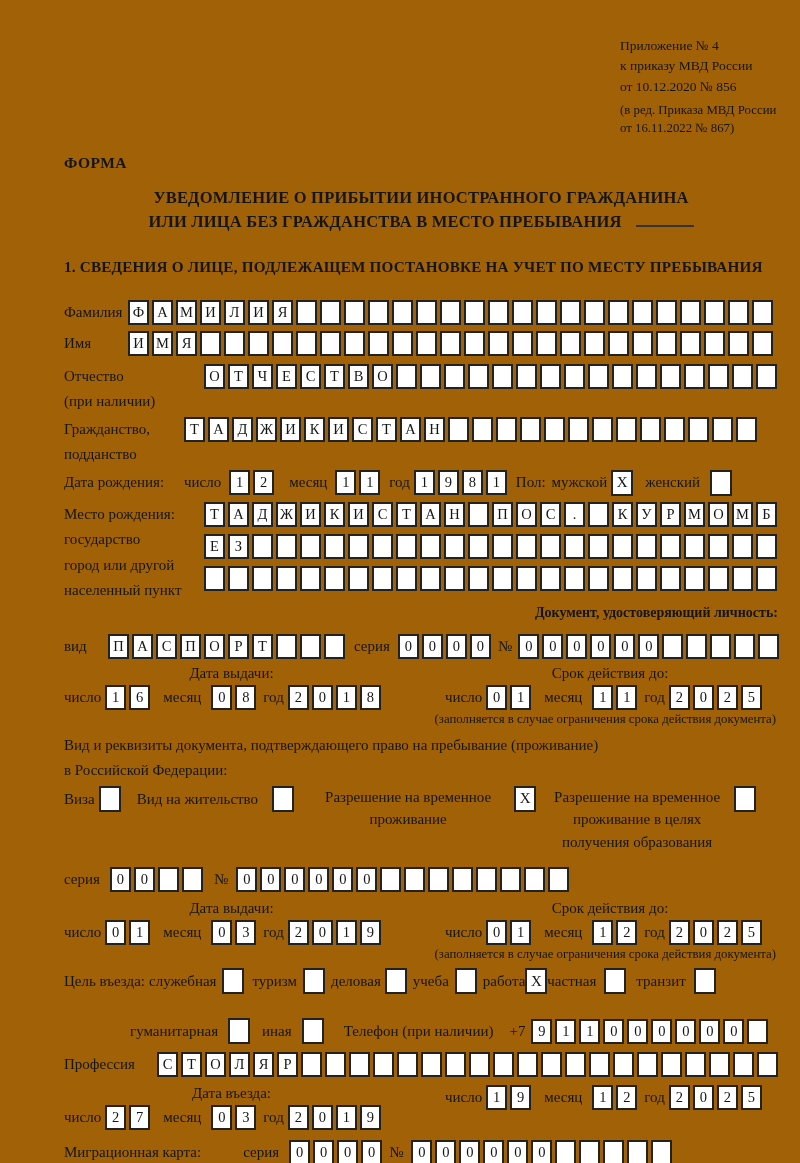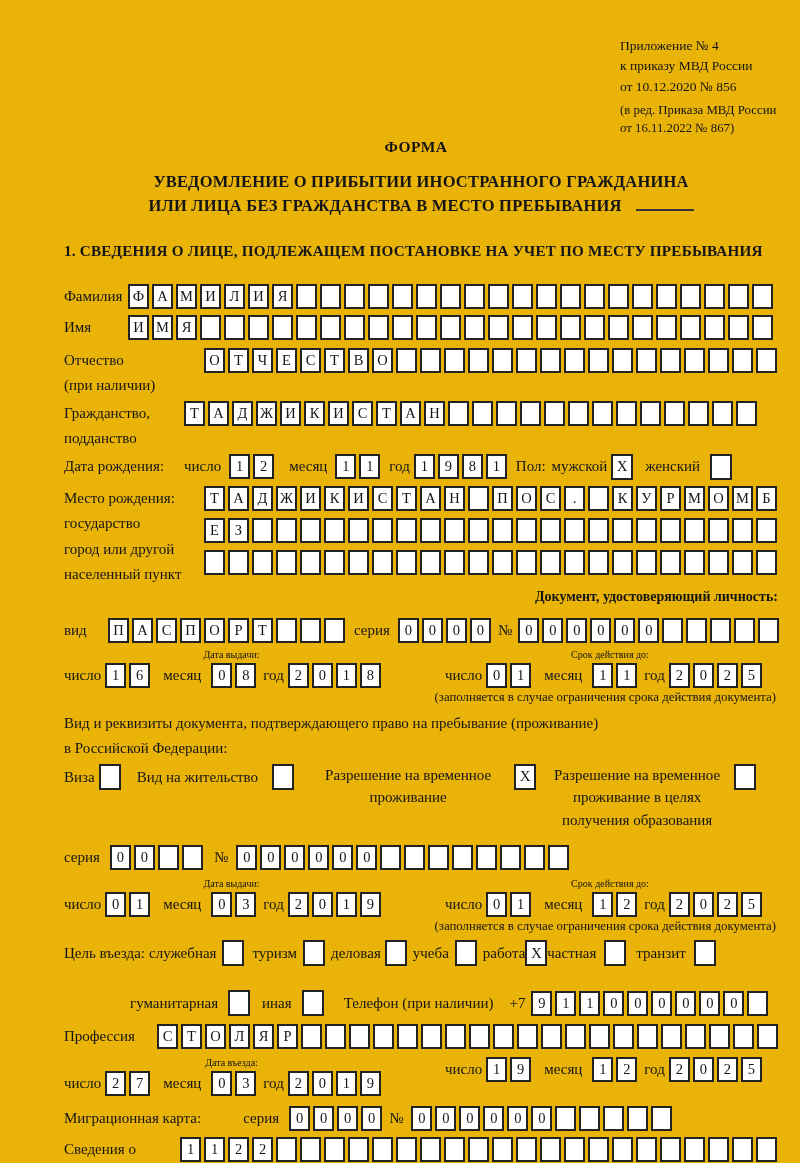--- a/index.html
+++ b/index.html
@@ -7,26 +7,26 @@
   body {
     width: 800px; height: 1163px;
     font-family: "Liberation Serif", "DejaVu Serif", serif;
     color: #151515;
   }
   .page {
     position: relative;
     width: 800px; height: 1163px;
     padding: 36px 22px 0 64px;
     overflow: hidden;
-    background: #eab308;
+    background: #a16207;
   }
   
   .hdr { margin-left: 556px; font-size: 13.5px; line-height: 1.5; }
   .hdr2 { margin-top: 4px; font-size: 12.8px; line-height: 1.45; }
-  .forma { text-align: center; padding-right: 10px; font-weight: bold; font-size: 15.5px; letter-spacing: .5px; }
+  .forma { margin-top: 16px; text-align: left; padding-right: 10px; font-weight: bold; font-size: 15.5px; letter-spacing: .5px; }
   
   .title { margin-top: 14px; text-align: center; font-weight: bold; font-size: 16.5px; line-height: 1.45; letter-spacing: .2px; }
   .uline { display: inline-block; width: 58px; border-bottom: 2.5px solid #333; margin-left: 14px; vertical-align: baseline; height: 12px; }
   .sec-head { margin-top: 24px; font-weight: bold; font-size: 15.2px; letter-spacing: .2px; white-space: nowrap; }
   
   .row { display: flex; align-items: center; }
   .row-top { display: flex; align-items: flex-start; }
   .lbl { font-size: 15px; flex: 0 0 auto; }
   .lbl-col { font-size: 15px; line-height: 25.5px; flex: 0 0 auto; }
   .boxes { display: flex; flex: 0 0 auto; }
@@ -40,21 +40,21 @@
     display: inline-flex; width: 22px; height: 26px;
     border: 2px solid #222; align-items: center; justify-content: center;
     font-size: 15px; flex: 0 0 auto; background: #fff;
   }
   .stack { display: flex; flex-direction: column; }
   .gap7 > .boxes { margin-bottom: 7px; }
   .gap9 > .boxes { margin-bottom: 9px; }
   .center-bold { text-align: right; font-weight: bold; font-size: 14px; }
   .date-row { display: flex; }
   .date-group { }
-  .date-caption { text-align: center; font-size: 10px; margin-bottom: 3px; }
+  .date-caption { text-align: center; font-size: 15px; margin-bottom: 3px; }
   .date-fields { display: flex; align-items: center; }
   .note { font-size: 12.8px; text-align: right; padding-right: 2px; }
   .para { font-size: 15px; line-height: 1.7; }
   .opt-block { text-align: center; font-size: 15px; line-height: 1.5; }
   
   .ml4{margin-left:4px}.ml6{margin-left:6px}.ml8{margin-left:8px}.ml10{margin-left:10px}
   .ml12{margin-left:12px}.ml14{margin-left:14px}.ml16{margin-left:16px}.ml20{margin-left:20px}
   .w64{width:64px}.w44{width:44px}.w93{width:93px}.w110{width:112px}.w120{width:120px}.w140{width:140px}.w116{width:116px}
 </style>
 </head>

